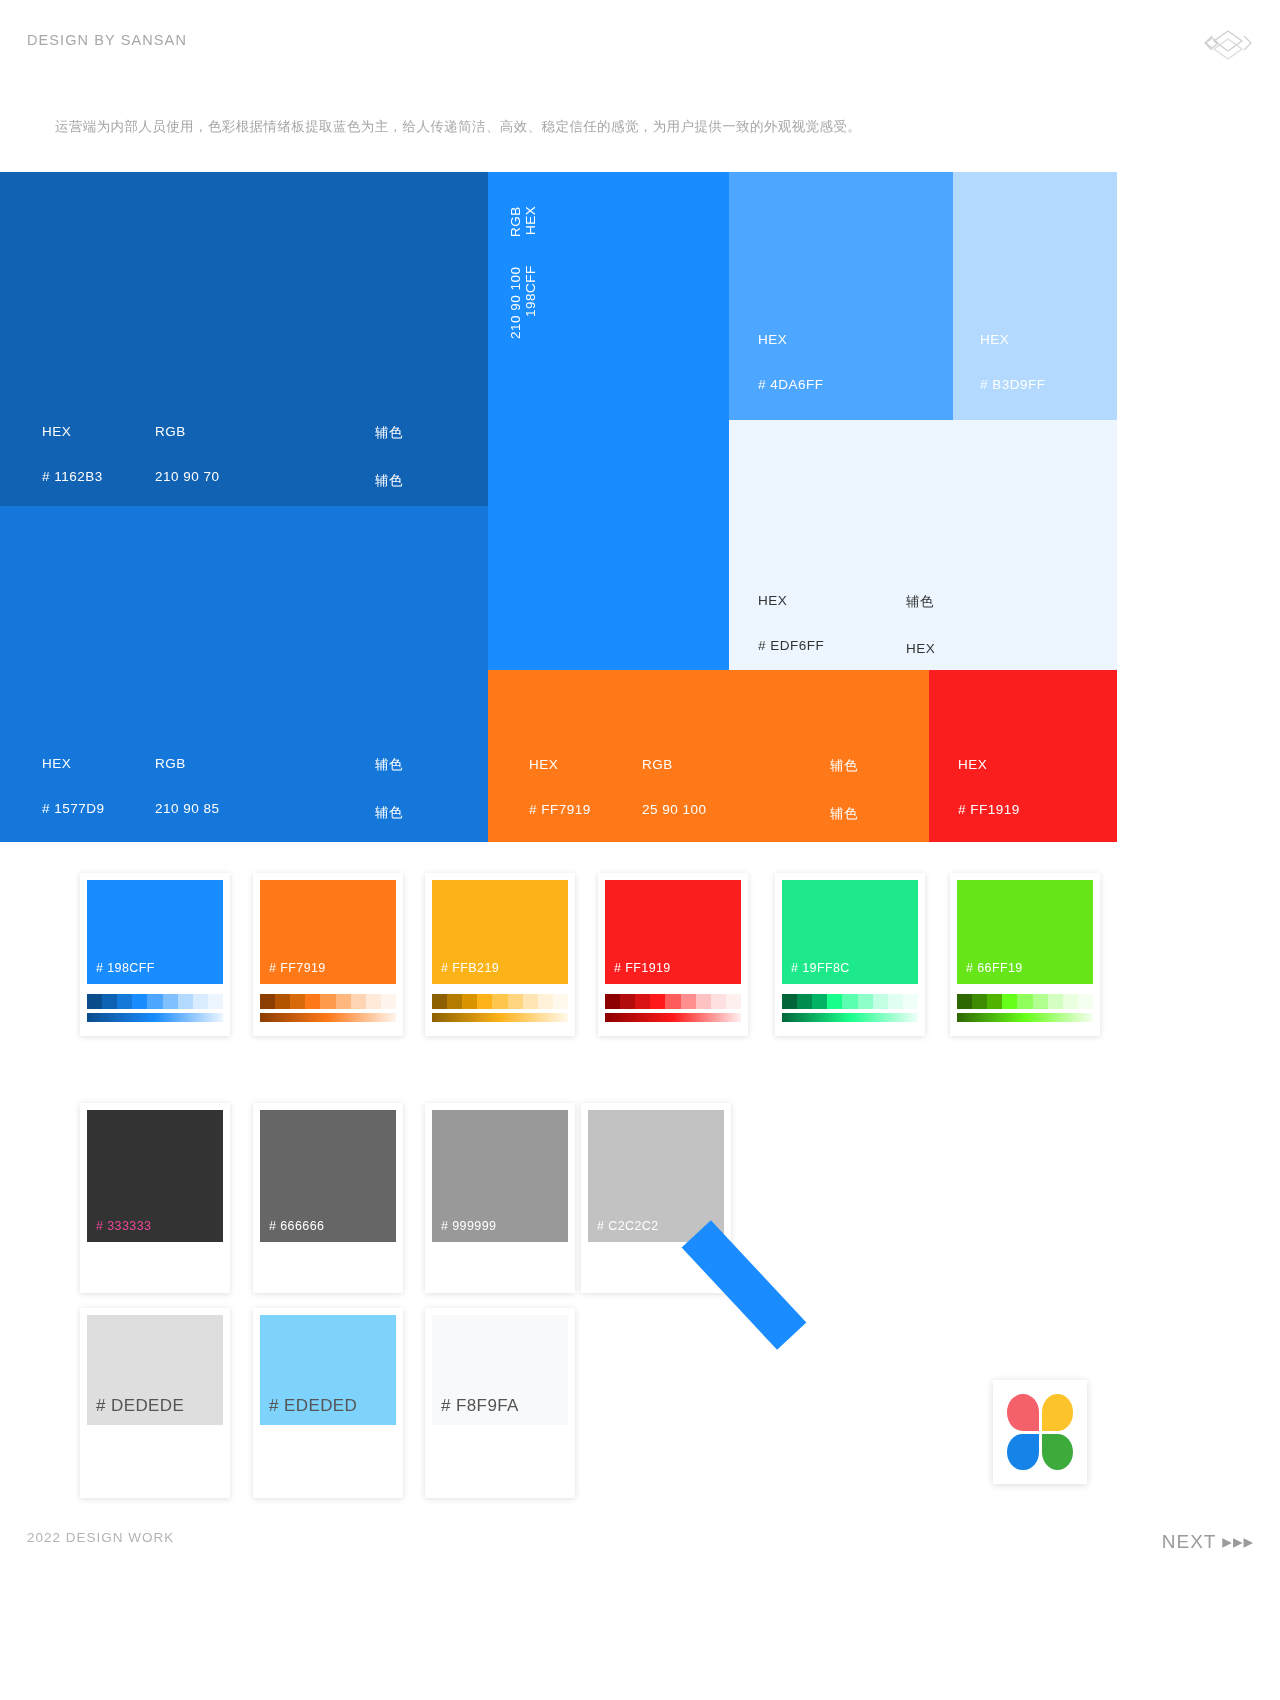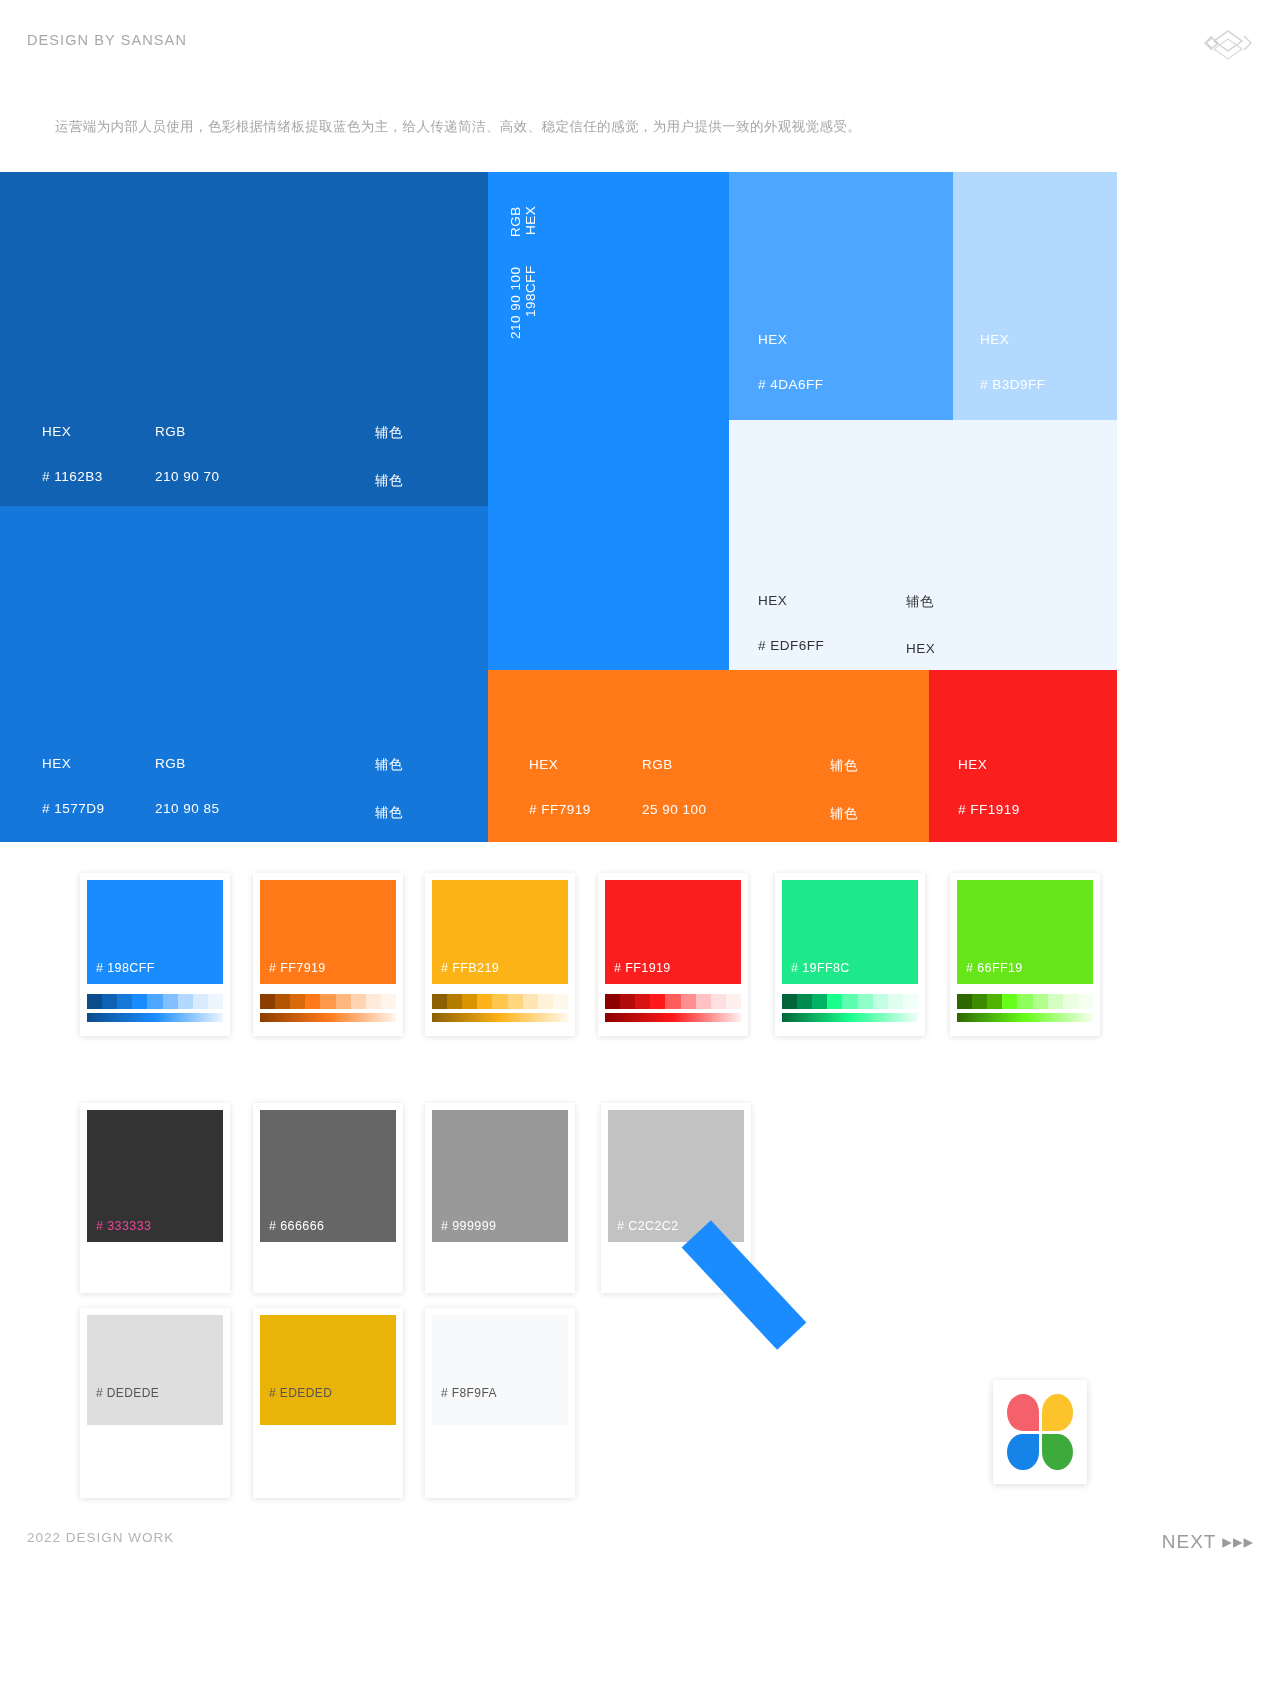--- a/index.html
+++ b/index.html
@@ -63,21 +63,21 @@
   .card-pad { height: 14px; }
 
   .gcard { position: absolute; width: 150px; height: 190px; background: #fff;
            box-shadow: 0 1px 6px rgba(0,0,0,.13); }
   .gcard .chip { position: relative; margin: 7px 7px 0 7px; height: 132px; }
   .gcard .chip .code { position: absolute; left: 9px; bottom: 9px; font-size: 12.5px;
                        letter-spacing: .4px; white-space: nowrap; }
   .scard { position: absolute; width: 150px; height: 190px; background: #fff;
            box-shadow: 0 1px 6px rgba(0,0,0,.13); }
   .scard .chip { position: relative; margin: 7px 7px 0 7px; height: 110px; }
-  .scard .chip .code { position: absolute; left: 9px; bottom: 25px; font-size: 12px;
+  .scard .chip .code { position: absolute; left: 9px; bottom: 9px; font-size: 17px;
                        letter-spacing: .4px; white-space: nowrap; }
 
   
   .diag-bar {
     position: absolute; left: 724px; top: 1215px;
     width: 40px; height: 140px; background: #1a8cff;
     transform: rotate(-43deg); transform-origin: center;
   }
   .figma {
     position: absolute; left: 993px; top: 1380px;
@@ -357,33 +357,33 @@
     <div class="gcard" style="left:253px;top:235px;">
       <div class="chip" style="background:#666666;">
         <span class="code" style="color:#fff;"># 666666</span>
       </div>
     </div>
     <div class="gcard" style="left:425px;top:235px;">
       <div class="chip" style="background:#999999;">
         <span class="code" style="color:#fff;"># 999999</span>
       </div>
     </div>
-    <div class="gcard" style="left:601px;top:235px;text-align:right;">
+    <div class="gcard" style="left:581px;top:235px;text-align:right;">
       <div class="chip" style="background:#C2C2C2;">
         <span class="code" style="color:#fff;"># C2C2C2</span>
       </div>
     </div>
 
     <div class="scard" style="left:80px;top:440px;">
       <div class="chip" style="background:#DEDEDE;">
         <span class="code" style="color:#555;"># DEDEDE</span>
       </div>
     </div>
     <div class="scard" style="left:253px;top:440px;">
-      <div class="chip" style="background:#eab308;">
+      <div class="chip" style="background:#7dd3fc;">
         <span class="code" style="color:#555;"># EDEDED</span>
       </div>
     </div>
     <div class="scard" style="left:425px;top:440px;">
       <div class="chip" style="background:#F8F9FA;">
         <span class="code" style="color:#555;"># F8F9FA</span>
       </div>
     </div>
 
   </div>

